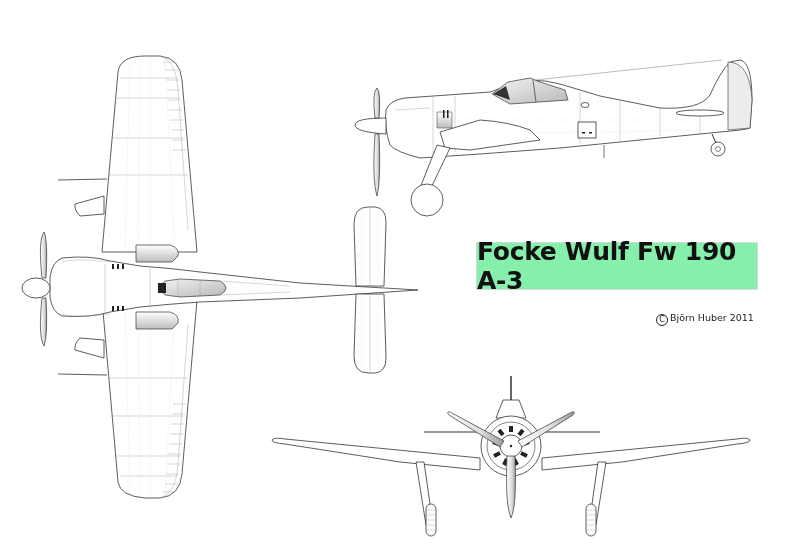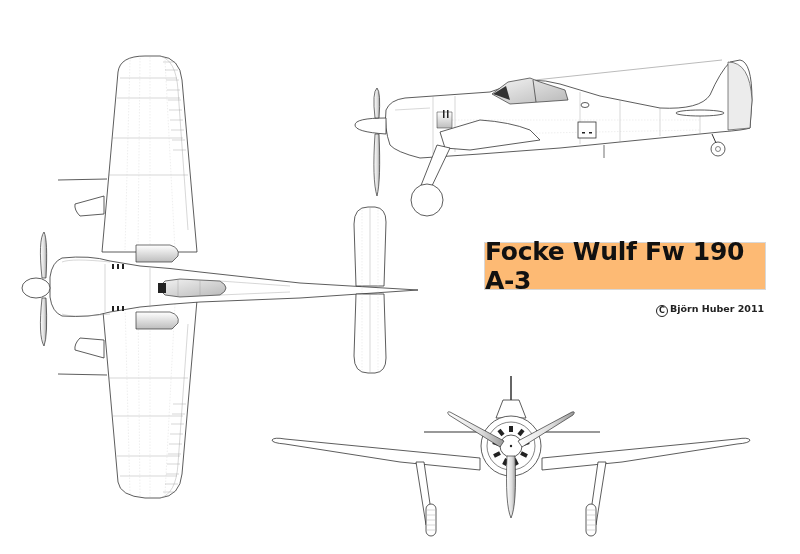--- a/index.html
+++ b/index.html
@@ -1,24 +1,24 @@
 <!DOCTYPE html>
 <html><head>
 <meta charset="utf-8">
 <style>
   html, body { margin: 0; padding: 0; background: #ffffff; }
   body { width: 800px; height: 554px; position: relative; overflow: hidden; font-family: "Liberation Sans", sans-serif; }
   #drawing { position: absolute; left: 0; top: 0; width: 800px; height: 554px; }
   .title-box {
     position: absolute; left: 476px; top: 242px; width: 282px; height: 48px;
-    border: 1px solid #d8d8d8; background: #fdba74; box-sizing: border-box;
-    display: flex; align-items: center; justify-content: center; margin-left: 8px;
+    border: 1px solid #d8d8d8; background: #86efac; box-sizing: border-box;
+    display: flex; align-items: center; justify-content: center;
   }
   .title-text { font-family: "DejaVu Sans", sans-serif; font-size: 25px; font-weight: bold; color: #111; letter-spacing: -0.3px; }
-  .credit { position: absolute; left: 656px; top: 303px; font-size: 9.5px; color: #222; font-family: "DejaVu Sans", sans-serif; font-weight: bold; }
+  .credit { position: absolute; left: 656px; top: 312px; font-size: 9.5px; color: #222; font-family: "DejaVu Sans", sans-serif; }
   .credit .c { display: inline-block; width: 10px; height: 10px; border: 1px solid #222; border-radius: 50%; font-size: 8px; line-height: 10px; text-align: center; margin-right: 2px; vertical-align: -1px; }
   .ln { fill: #fff; stroke: #333; stroke-width: 0.8; }
   .thin { fill: none; stroke: #9a9a9a; stroke-width: 0.4; }
   .grid { fill: none; stroke: #d5d5d5; stroke-width: 0.4; stroke-dasharray: 1.5 1.5; }
   .prop { fill: url(#propGrad); stroke: #333; stroke-width: 0.7; }
   .dark { fill: #222; }
   .glass { fill: url(#glassGrad); stroke: #333; stroke-width: 0.7; }
 </style>
 </head>
 <body>

